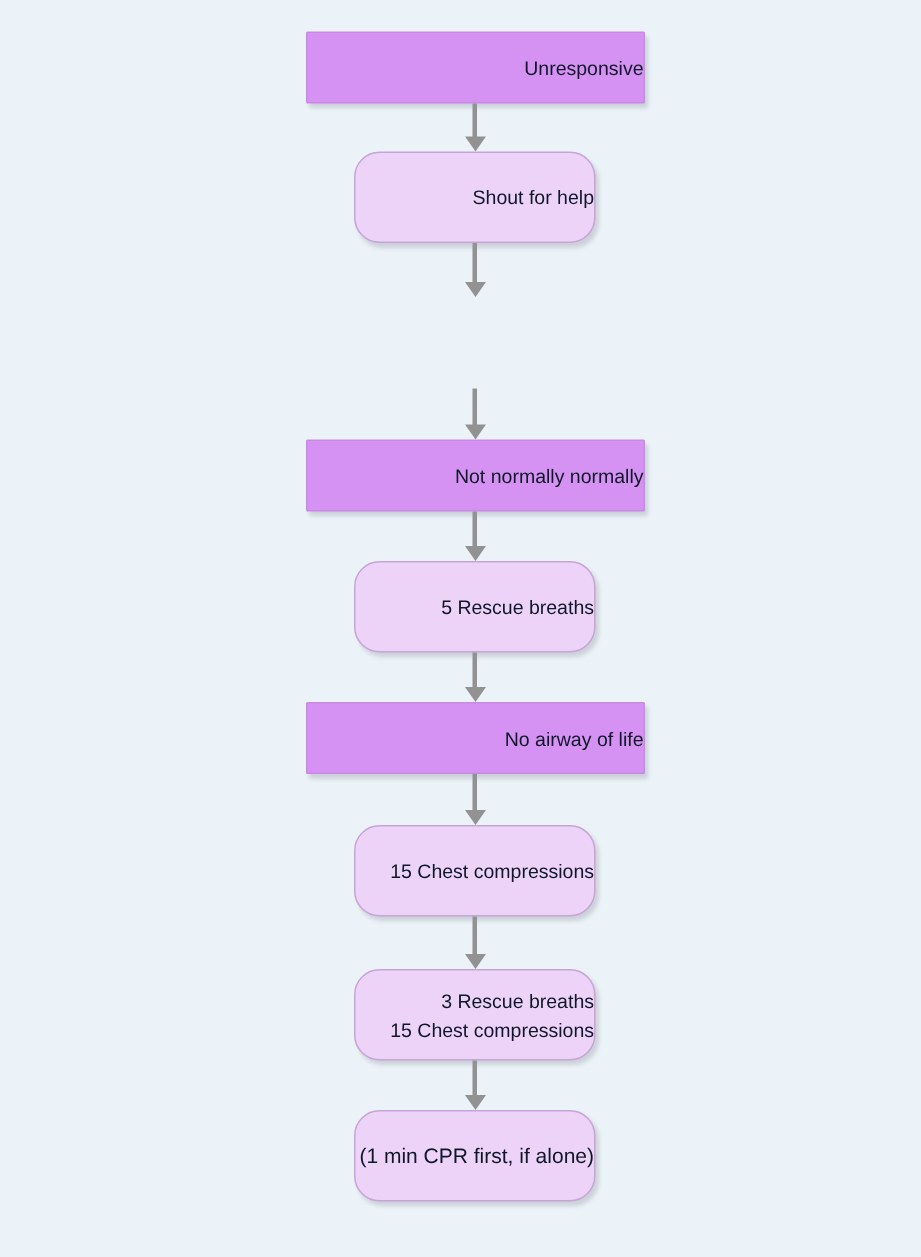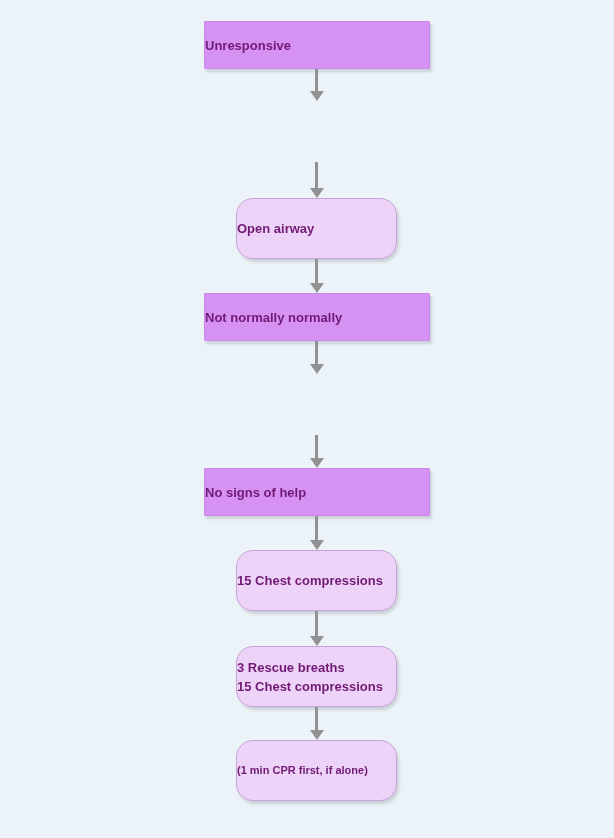--- a/index.html
+++ b/index.html
@@ -14,48 +14,47 @@
     position: relative;
     width: 614px;
     height: 838px;
     background: #ecf3f8;
     overflow: hidden;
   }
   .node {
     position: absolute;
     display: flex;
     flex-direction: column;
-    align-items: flex-start;
+    align-items: flex-end;
     justify-content: center;
     text-align: center;
-    color: #701a75;
+    color: #0f172a;
     font-size: 13px;
     line-height: 19px;
     box-shadow: 2px 3px 3px rgba(90, 90, 110, 0.22);
     box-sizing: border-box;
-    font-weight: bold;
   }
   .node.rect {
     left: 204px;
     width: 226px;
     height: 48px;
     background: #d692f2;
     border: 1px solid #cb87e8;
     border-radius: 1px;
   }
   .node.rounded {
     left: 236px;
     width: 161px;
     height: 61px;
     background: #eed3f8;
     border: 1px solid #c7a4d7;
     border-radius: 17px;
   }
   .node .subline {
-    font-size: 11px;
+    font-size: 14px;
     line-height: 15px;
   }
   .arrow {
     position: absolute;
     left: 310px;
     width: 14px;
   }
   .arrow .stem {
     position: absolute;
     left: 5px;
@@ -82,52 +81,55 @@
 
   <div class="node rect" style="top:21px">
     <span>Unresponsive</span>
   </div>
 
   <div class="arrow" style="top:69px;height:32px">
     <span class="stem"></span>
     <span class="head"></span>
   </div>
 
+  <div class="node rounded" style="top:101px">
+    <span>Shout for help</span>
+  </div>
 
   <div class="arrow" style="top:162px;height:36px">
     <span class="stem"></span>
     <span class="head"></span>
   </div>
 
-  <div class="node rounded" style="top:198px">
-    <span>Open airway</span>
-  </div>
 
   <div class="arrow" style="top:259px;height:34px">
     <span class="stem"></span>
     <span class="head"></span>
   </div>
 
   <div class="node rect" style="top:293px">
     <span>Not normally normally</span>
   </div>
 
   <div class="arrow" style="top:341px;height:33px">
     <span class="stem"></span>
     <span class="head"></span>
   </div>
 
+  <div class="node rounded" style="top:374px">
+    <span>5 Rescue breaths</span>
+  </div>
 
   <div class="arrow" style="top:435px;height:33px">
     <span class="stem"></span>
     <span class="head"></span>
   </div>
 
   <div class="node rect" style="top:468px">
-    <span>No signs of help</span>
+    <span>No airway of life</span>
   </div>
 
   <div class="arrow" style="top:516px;height:34px">
     <span class="stem"></span>
     <span class="head"></span>
   </div>
 
   <div class="node rounded" style="top:550px">
     <span>15 Chest compressions</span>
   </div>

